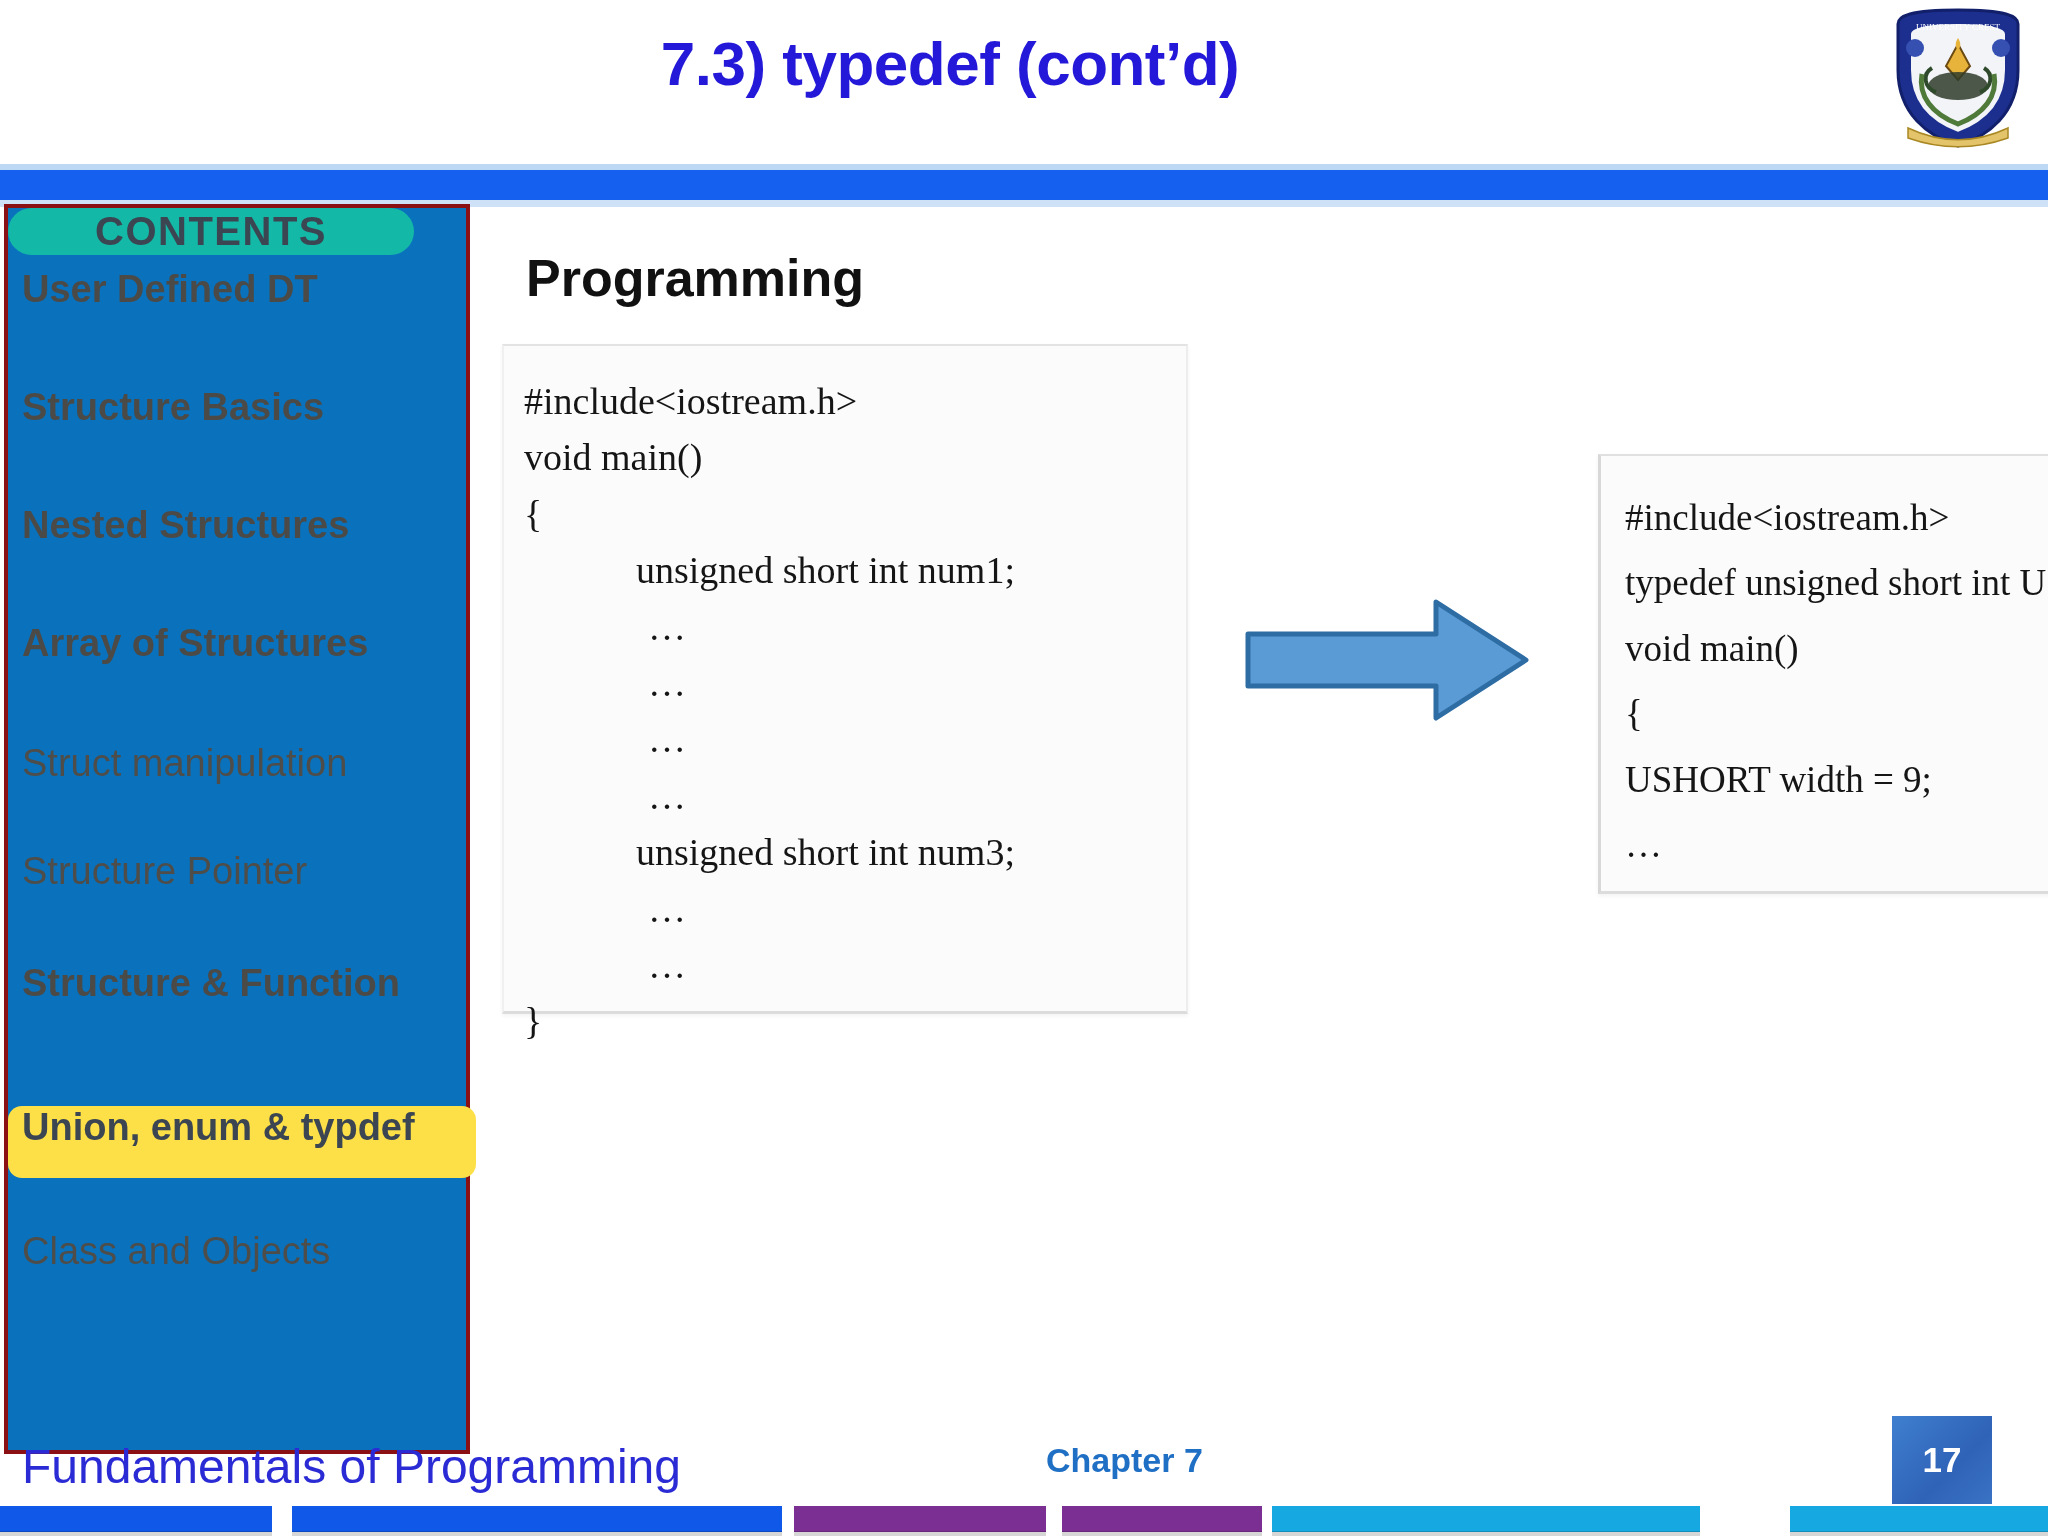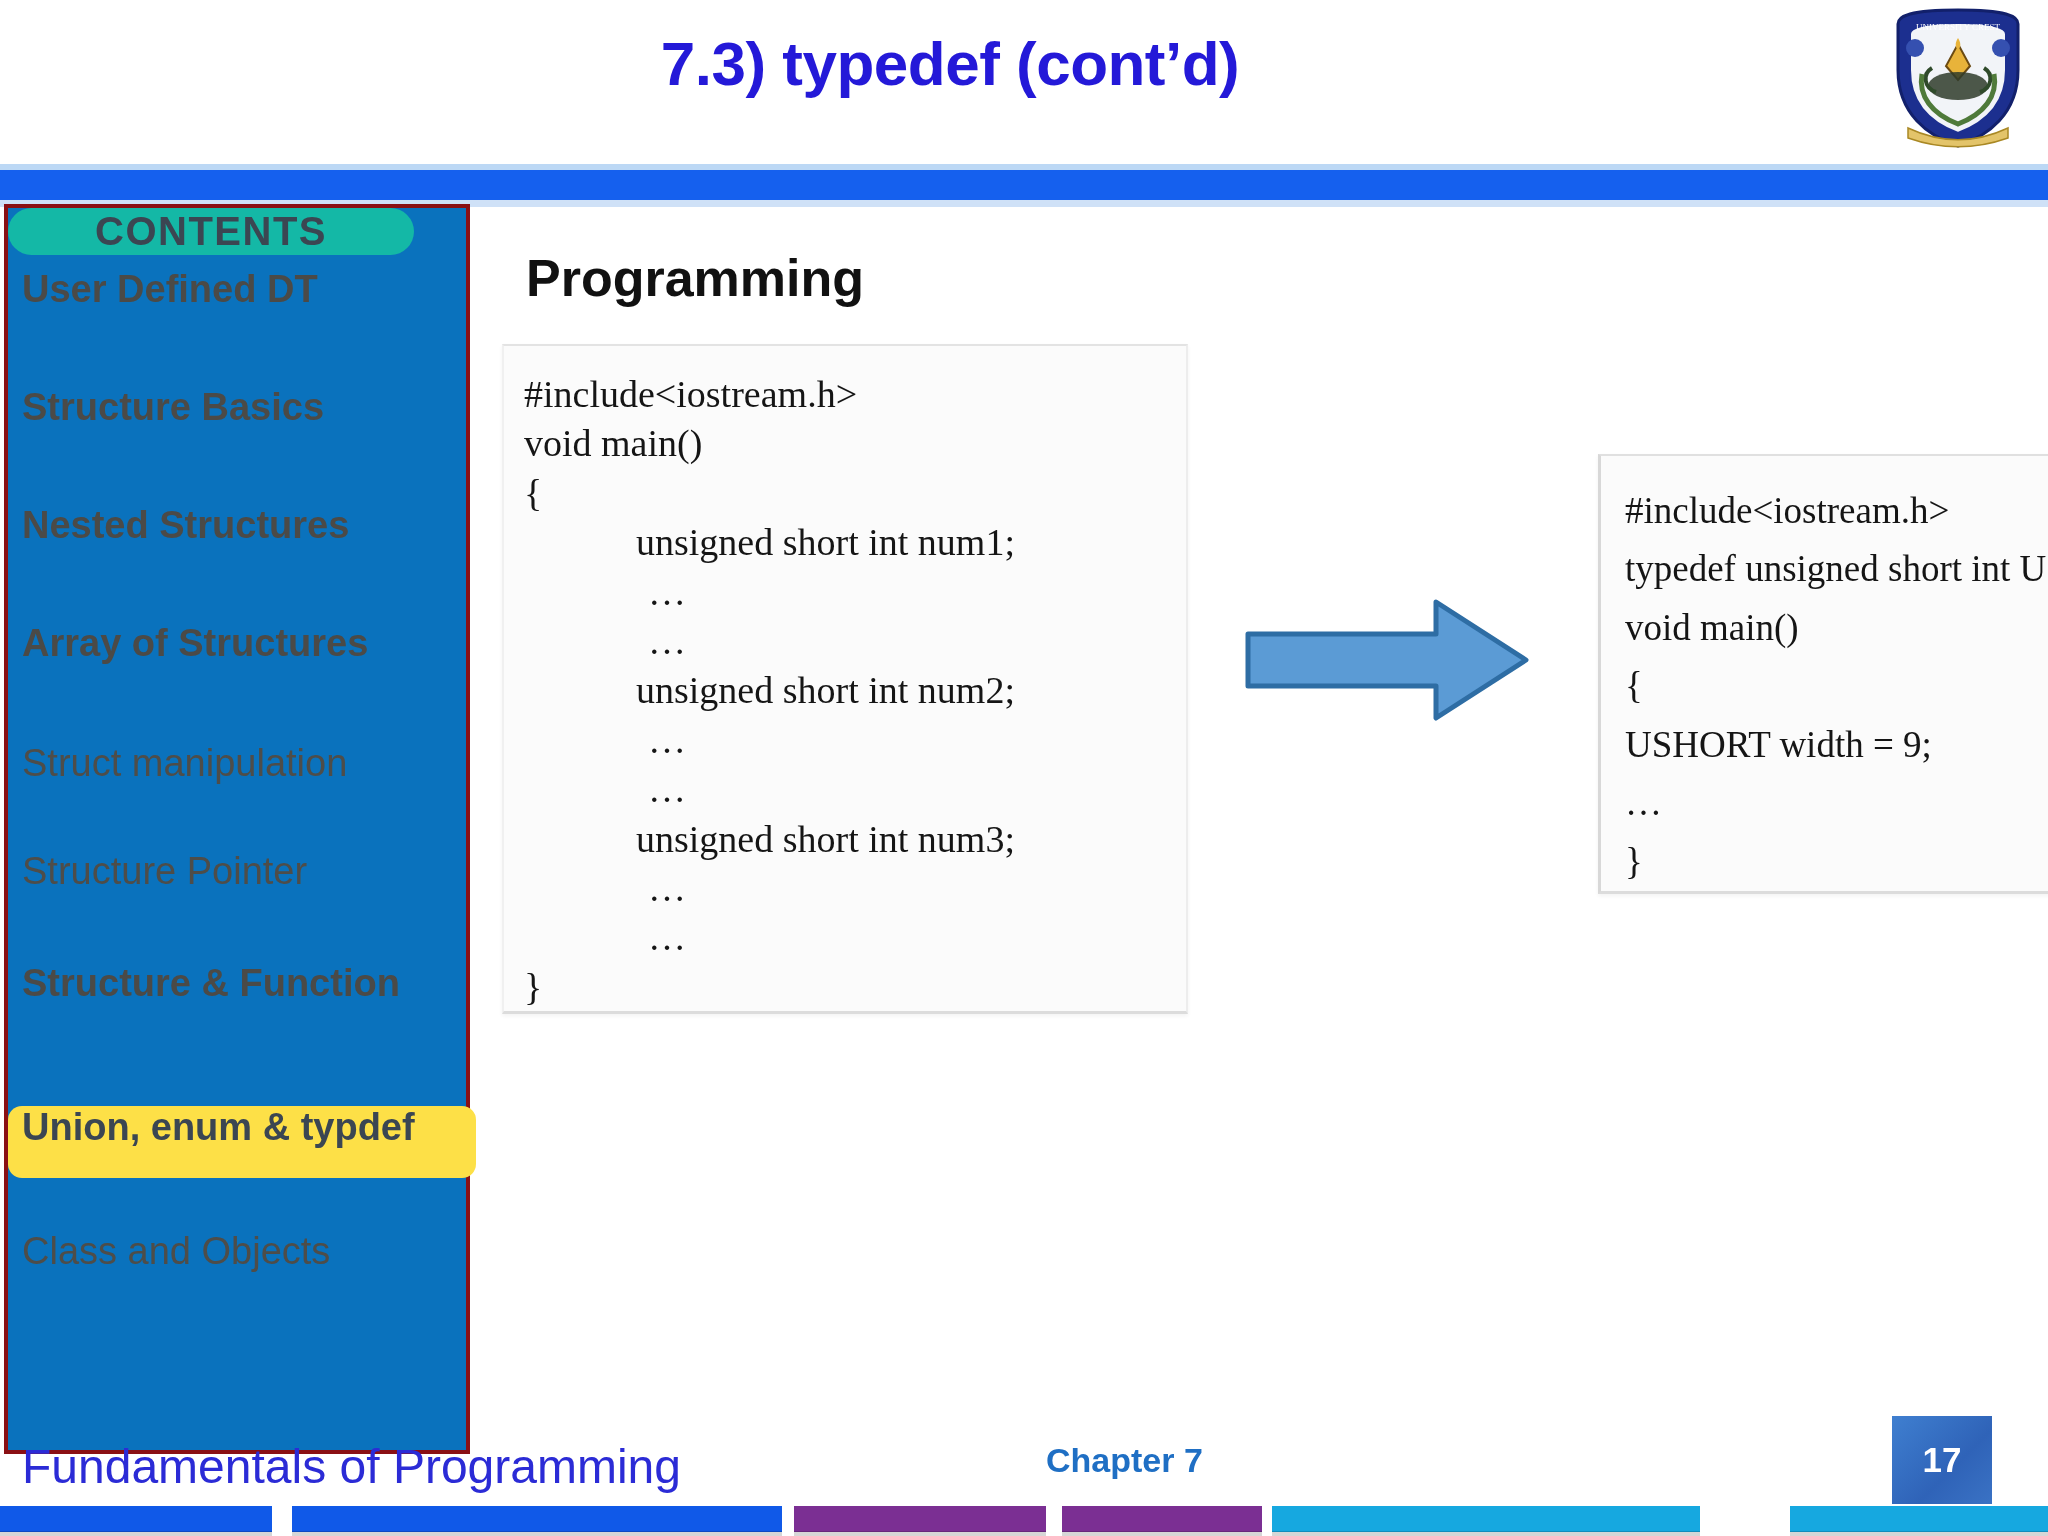--- a/index.html
+++ b/index.html
@@ -156,20 +156,21 @@
     border-bottom: 3px solid #dcdcdc;
     box-shadow: 0 2px 4px rgba(0,0,0,0.05);
     padding: 26px 0 0 24px;
     overflow: hidden;
   }
 
   .code-line {
     font-size: 38px;
     line-height: 1.30;
     white-space: pre;
+    margin-top: 7px;
   }
   .code-box.right .code-line {
     font-size: 37px;
     line-height: 1.58;
   }
   .code-line.indent {
     padding-left: 112px;
   }
   .code-line.dots {
     padding-left: 124px;
@@ -302,21 +303,20 @@
 
   <div class="app-heading">Programming</div>
 
   <div class="code-box left">
     <div class="code-line">#include&lt;iostream.h&gt;</div>
     <div class="code-line">void main()</div>
     <div class="code-line">{</div>
     <div class="code-line indent">unsigned short int num1;</div>
     <div class="code-line dots">…</div>
     <div class="code-line dots">…</div>
-    <div class="code-line indent">unsigned short int num2;</div>
     <div class="code-line dots">…</div>
     <div class="code-line dots">…</div>
     <div class="code-line indent">unsigned short int num3;</div>
     <div class="code-line dots">…</div>
     <div class="code-line dots">…</div>
     <div class="code-line">}</div>
   </div>
 
   <div class="arrow-wrap">
     <svg viewBox="0 0 300 140" width="300" height="140">

